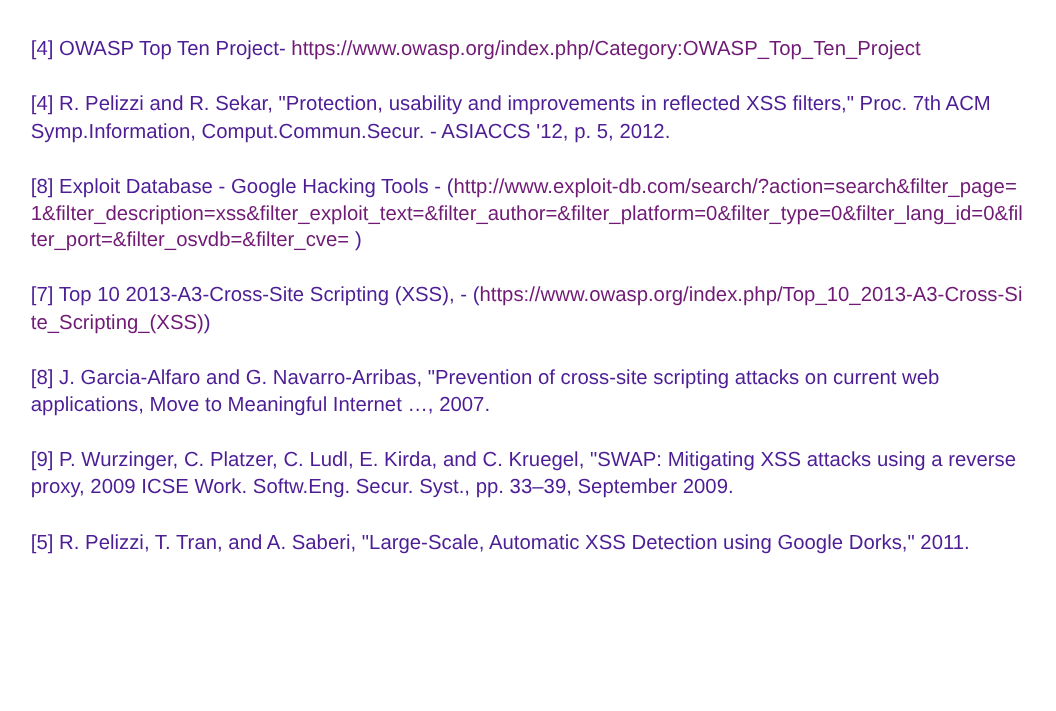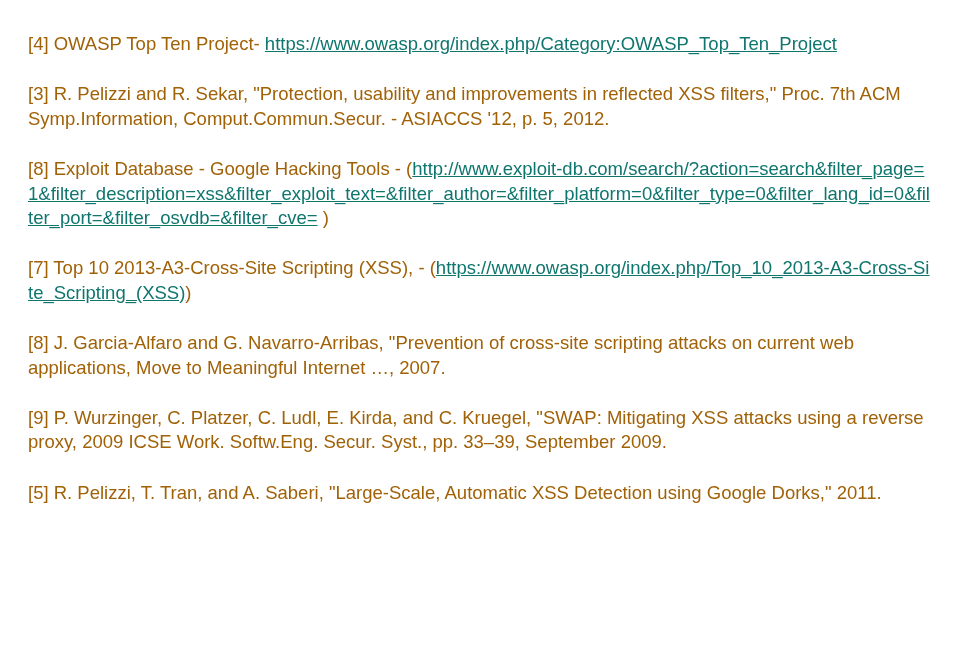--- a/index.html
+++ b/index.html
@@ -10,38 +10,37 @@
     line-height: 1.32;
     color: #000;
     background: #fff;
     width: 960px;
     box-sizing: border-box;
   }
   .ref {
     margin-bottom: 26px;
   }
   .link {
-    color: #0f766e;
-    text-decoration: underline;
+    color: #701a75;
     word-break: break-all;
   }
   .text {
-    color: #a16207;
+    color: #4c1d95;
   }
 </style>
 </head>
 <body>
 
 <div class="ref">
   <span class="text">[4] OWASP Top Ten Project- </span>
   <span class="link">https://www.owasp.org/index.php/Category:OWASP_Top_Ten_Project</span>
 </div>
 
 <div class="ref">
-  <span class="text">[3] R. Pelizzi and R. Sekar, "Protection, usability and improvements in reflected XSS filters," Proc. 7th ACM Symp.Information, Comput.Commun.Secur. - ASIACCS '12, p. 5, 2012.</span>
+  <span class="text">[4] R. Pelizzi and R. Sekar, "Protection, usability and improvements in reflected XSS filters," Proc. 7th ACM Symp.Information, Comput.Commun.Secur. - ASIACCS '12, p. 5, 2012.</span>
 </div>
 
 <div class="ref">
   <span class="text">[8] Exploit Database - Google Hacking Tools - (</span><span class="link">http://www.exploit-db.com/search/?action=search&amp;filter_page=1&amp;filter_description=xss&amp;filter_exploit_text=&amp;filter_author=&amp;filter_platform=0&amp;filter_type=0&amp;filter_lang_id=0&amp;filter_port=&amp;filter_osvdb=&amp;filter_cve=</span>
   <span class="text">)</span>
 </div>
 
 <div class="ref">
   <span class="text">[7] Top 10 2013-A3-Cross-Site Scripting (XSS), - (</span><span class="link">https://www.owasp.org/index.php/Top_10_2013-A3-Cross-Site_Scripting_(XSS)</span><span class="text">)</span>
 </div>

